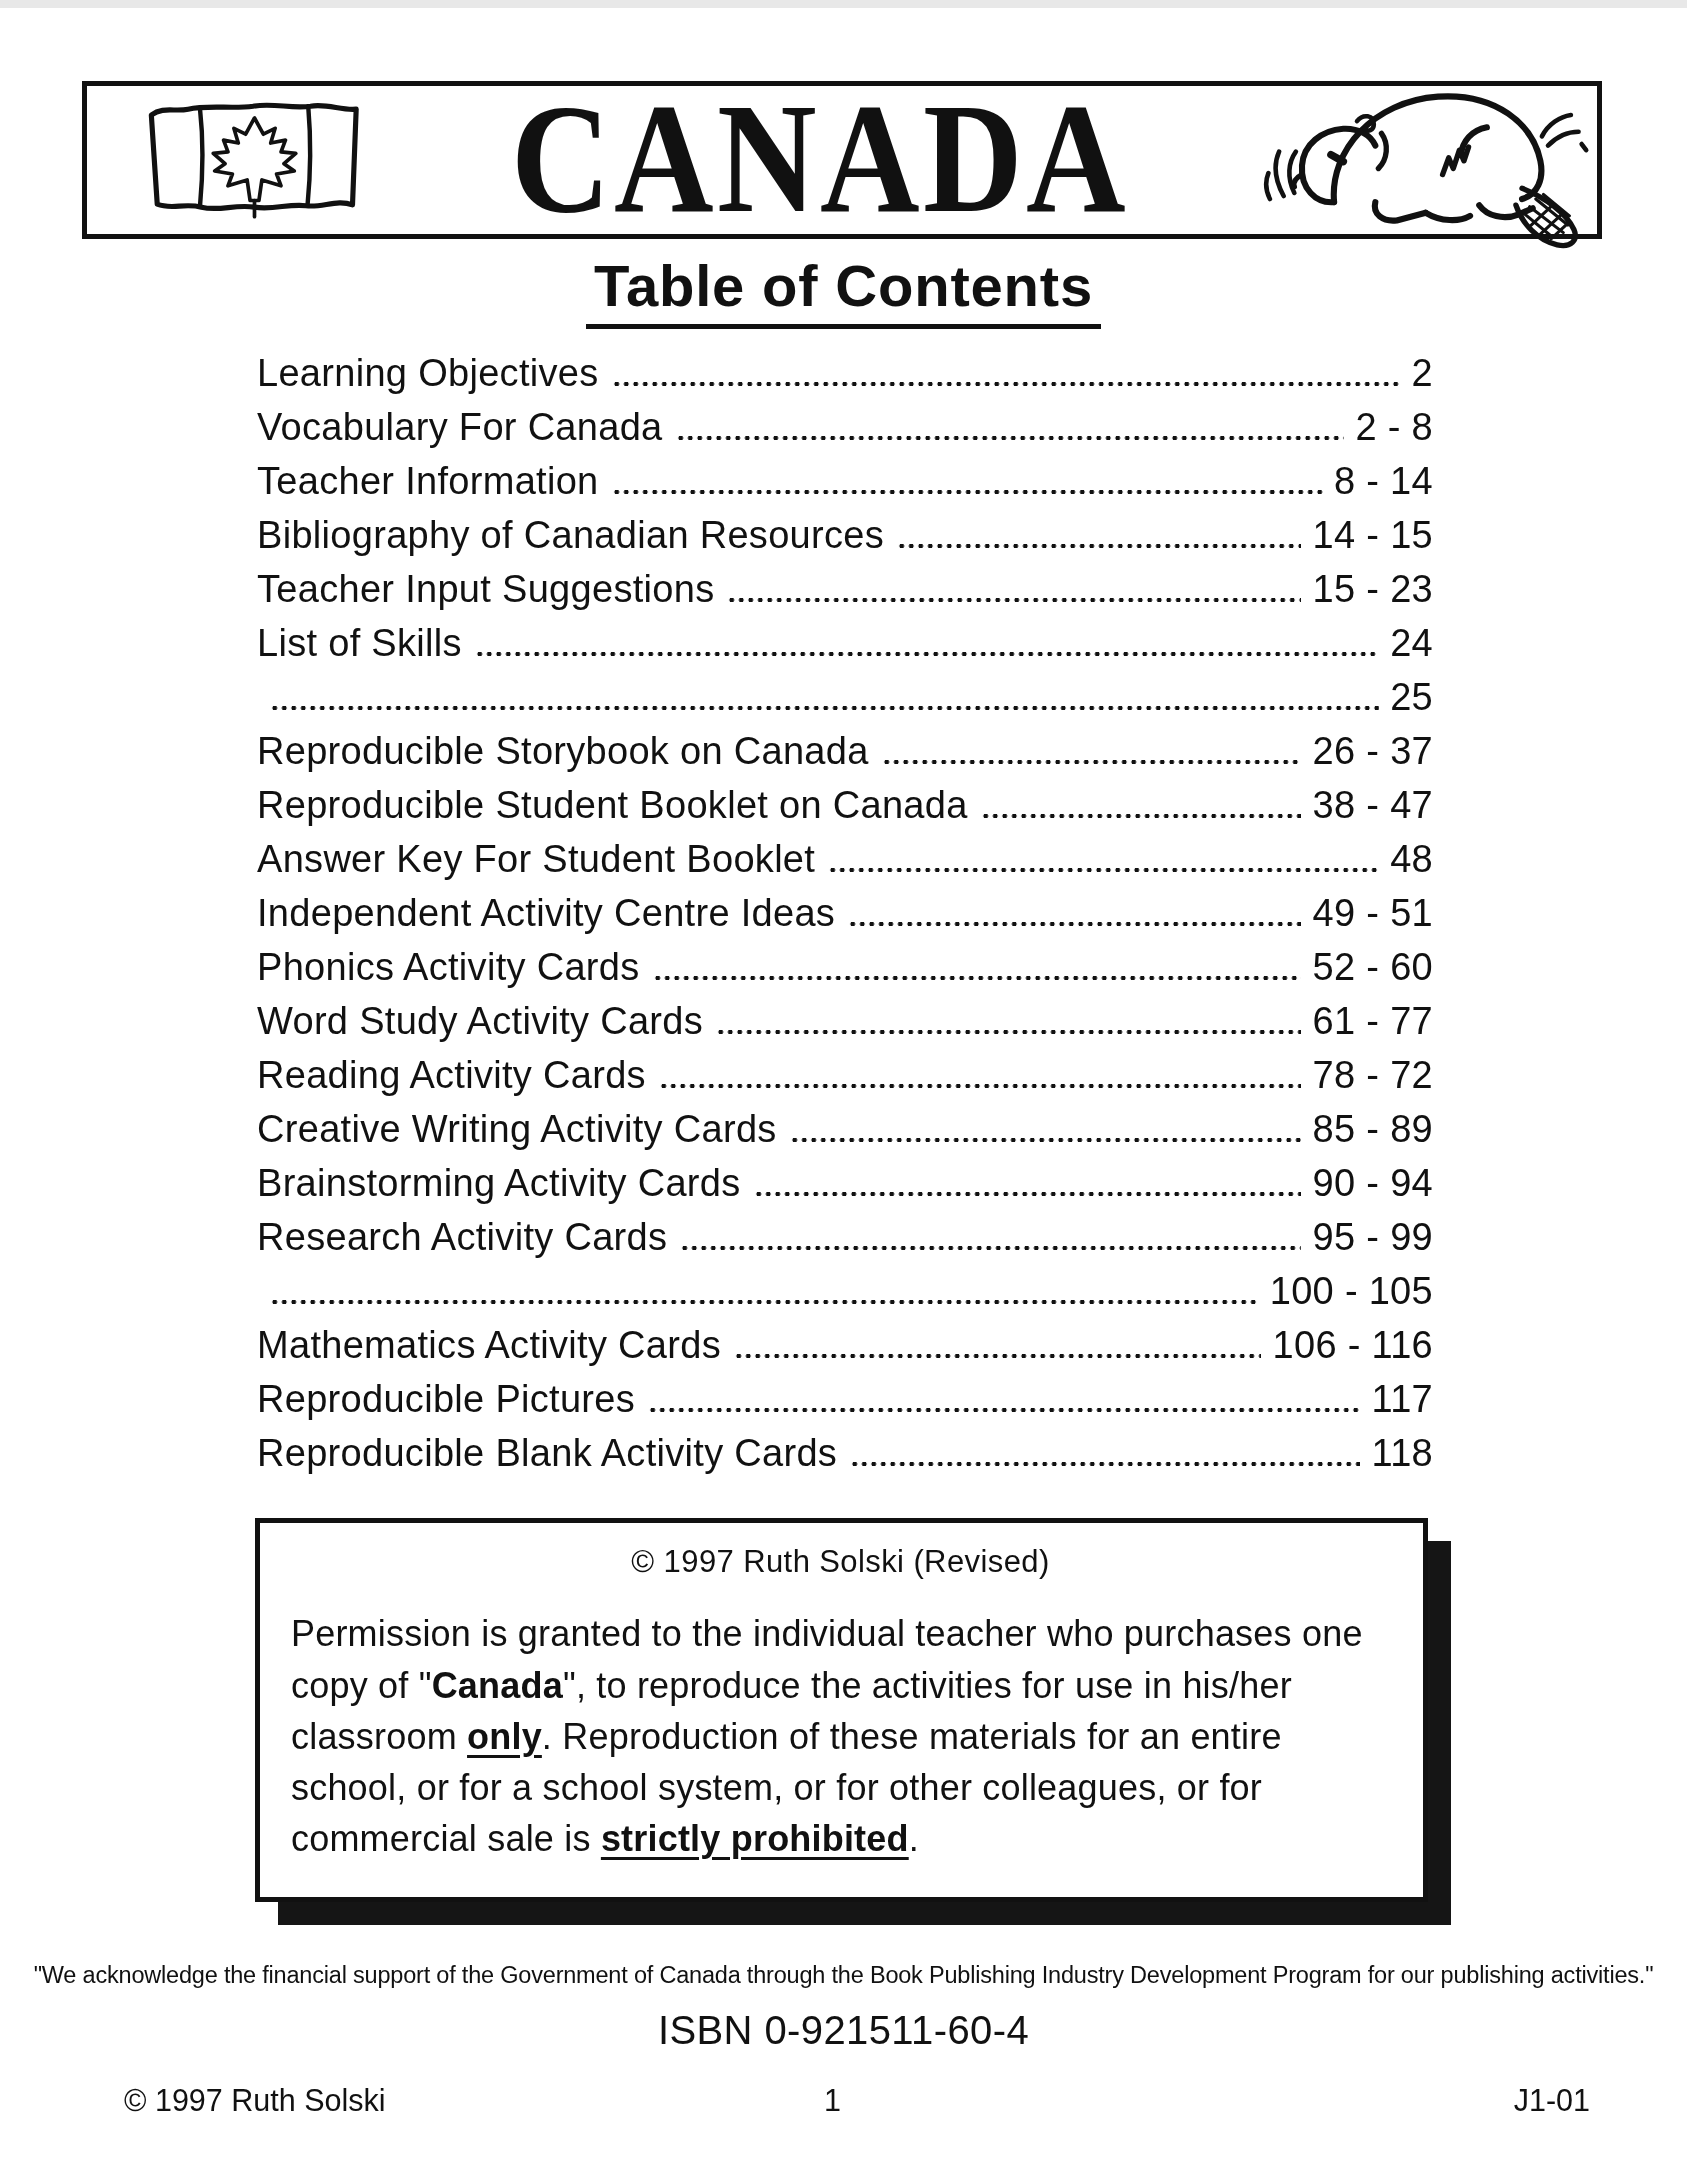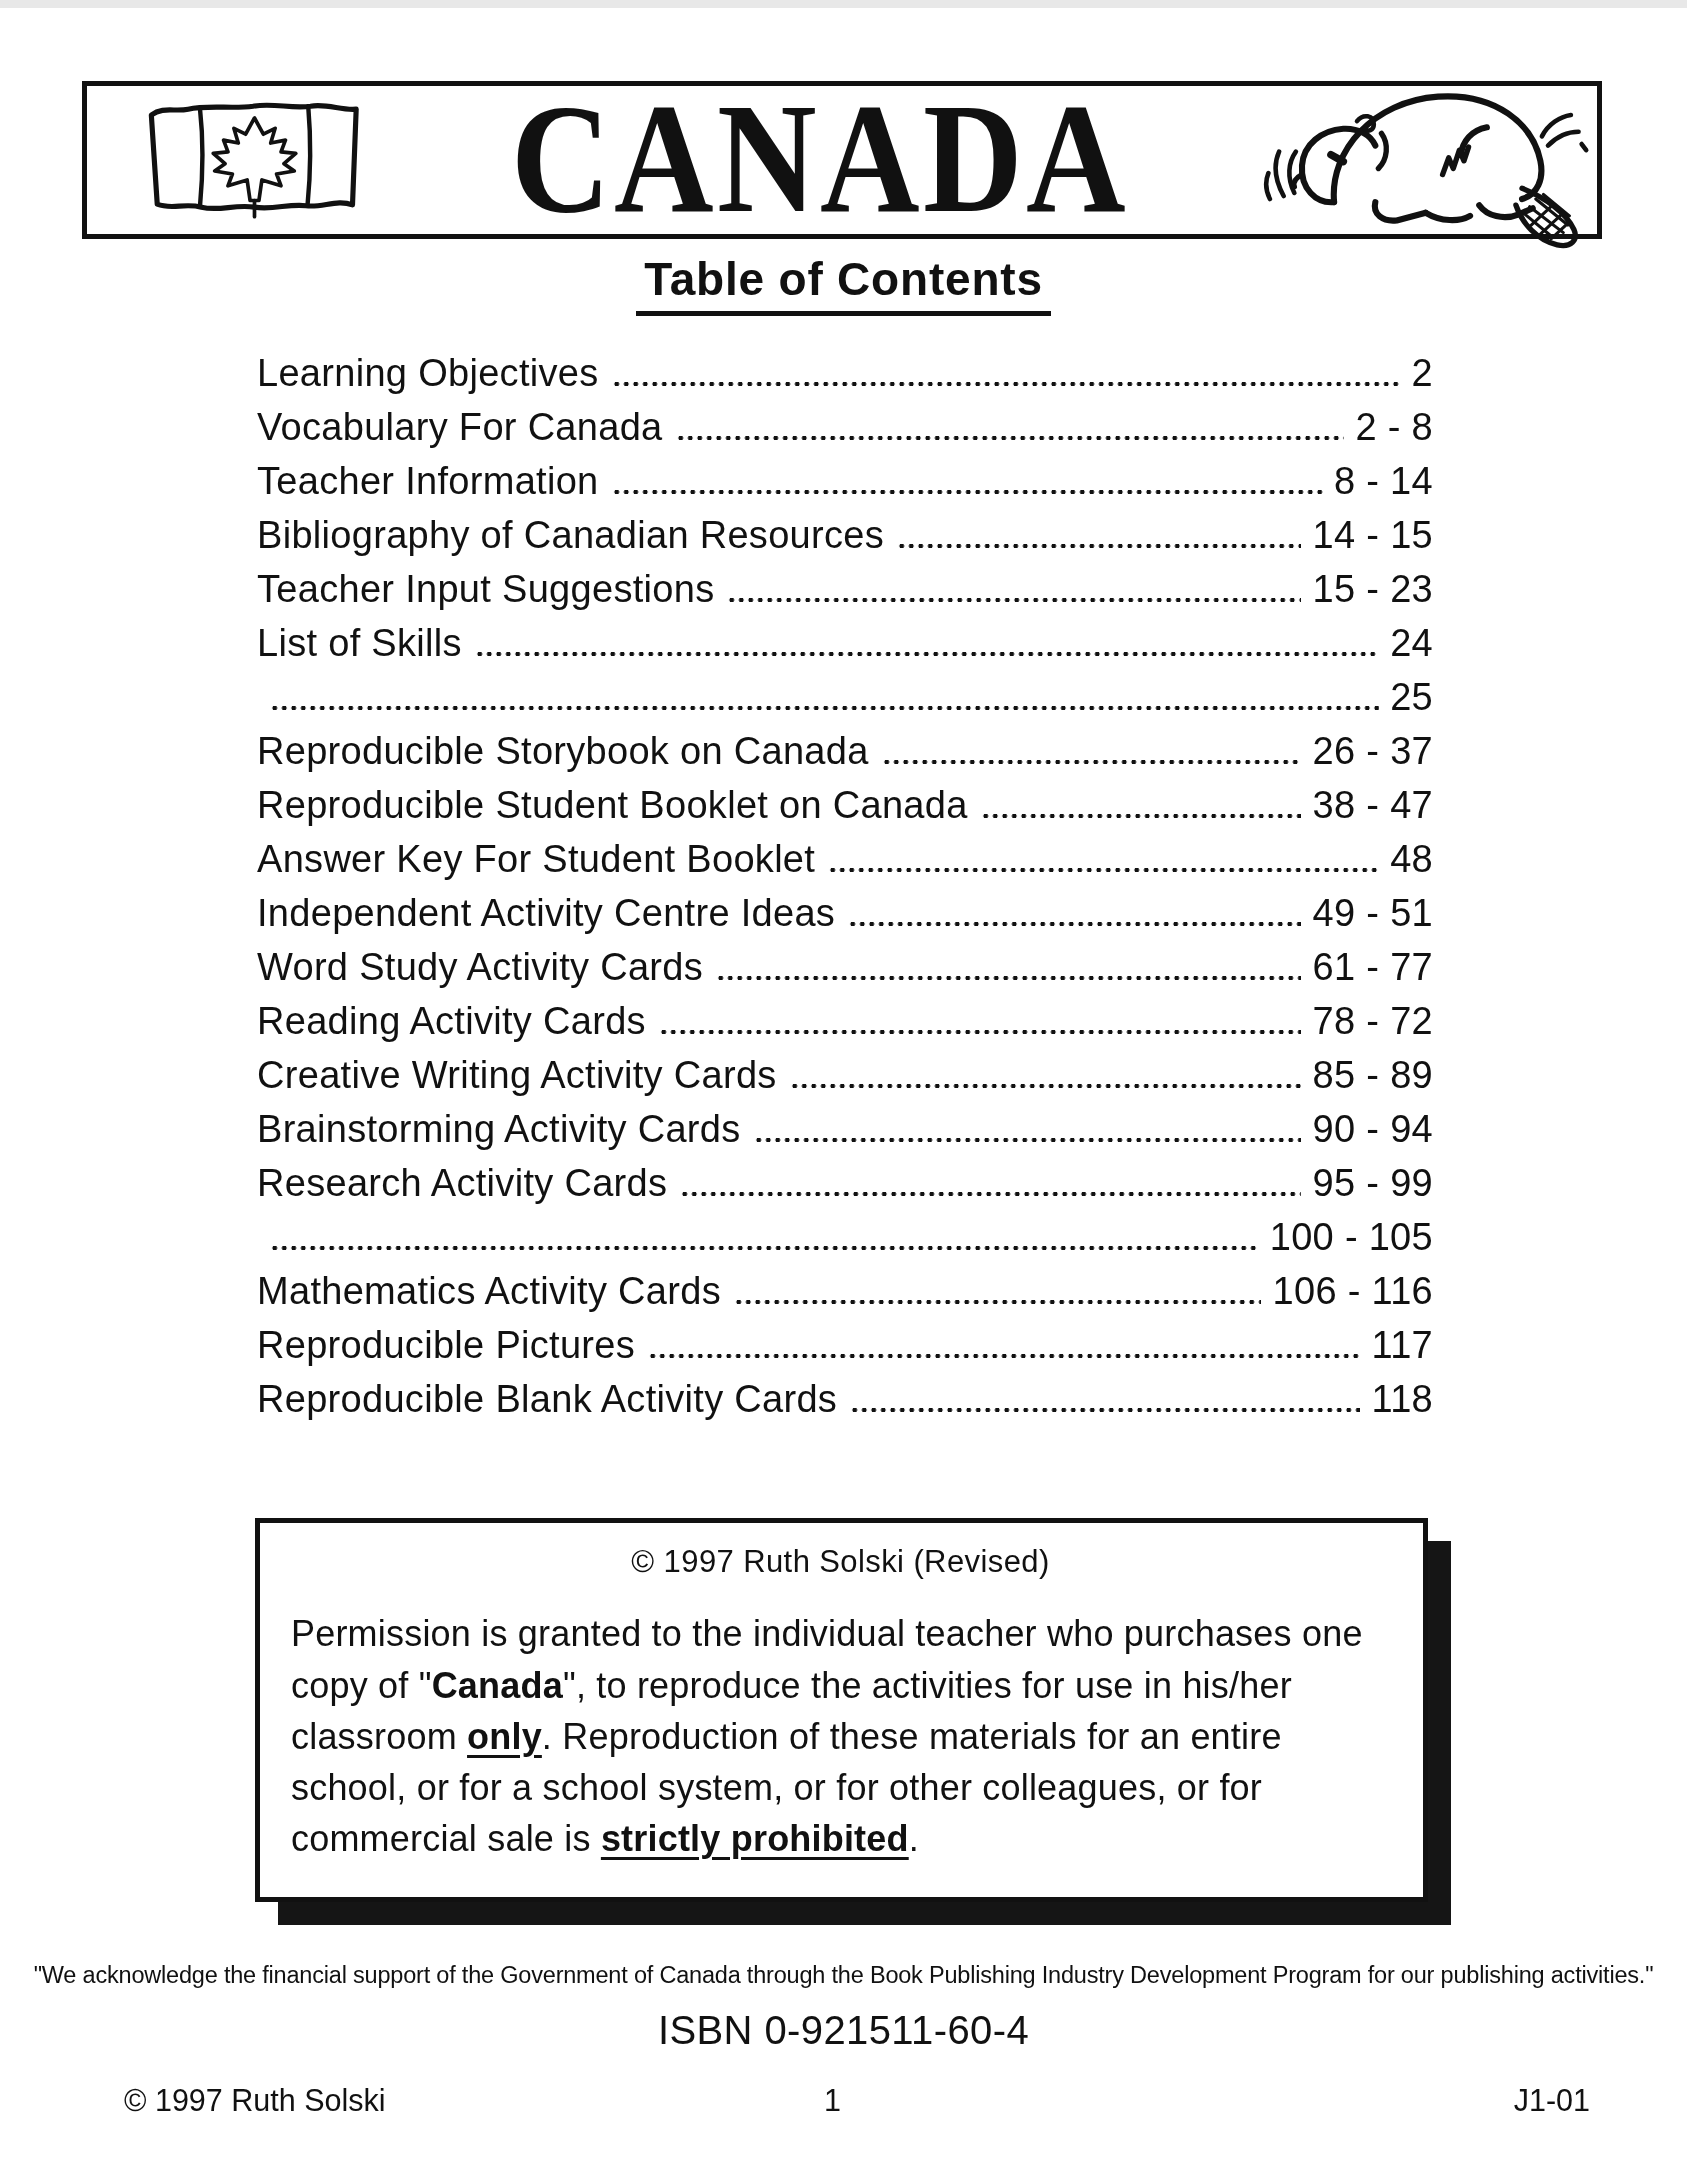--- a/index.html
+++ b/index.html
@@ -41,21 +41,21 @@
   .beaver-wrap{flex:none; width:334px; height:191px; align-self:flex-end; margin:0 5px -16.5px 0;}
   svg .ln{fill:none; stroke:var(--ink); stroke-linecap:round; stroke-linejoin:round;}
 
   
   .toc-heading{
     position:absolute; top:244px; left:0; right:0;
     text-align:center;
   }
   .toc-heading span{
     display:inline-block;
-    font-size:46px; font-weight:bold;
+    font-size:58px; font-weight:bold;
     letter-spacing:0.8px;
     border-bottom:5px solid var(--ink);
     padding:0 8.2px 5px 8.2px;
   }
 
   
   .toc{
     position:absolute; left:257px; top:333px; width:1176px;
   }
   .toc-row{
@@ -231,20 +231,25 @@
         <span>Answer Key For Student Booklet</span>
         <span class="toc-dots"></span>
         <span>48</span>
       </div>
       <div class="toc-row">
         <span>Independent Activity Centre Ideas</span>
         <span class="toc-dots"></span>
         <span>49 - 51</span>
       </div>
       <div class="toc-row">
+        <span>Phonics Activity Cards</span>
+        <span class="toc-dots"></span>
+        <span>52 - 60</span>
+      </div>
+      <div class="toc-row">
         <span>Word Study Activity Cards</span>
         <span class="toc-dots"></span>
         <span>61 - 77</span>
       </div>
       <div class="toc-row">
         <span>Reading Activity Cards</span>
         <span class="toc-dots"></span>
         <span>78 - 72</span>
       </div>
       <div class="toc-row">

